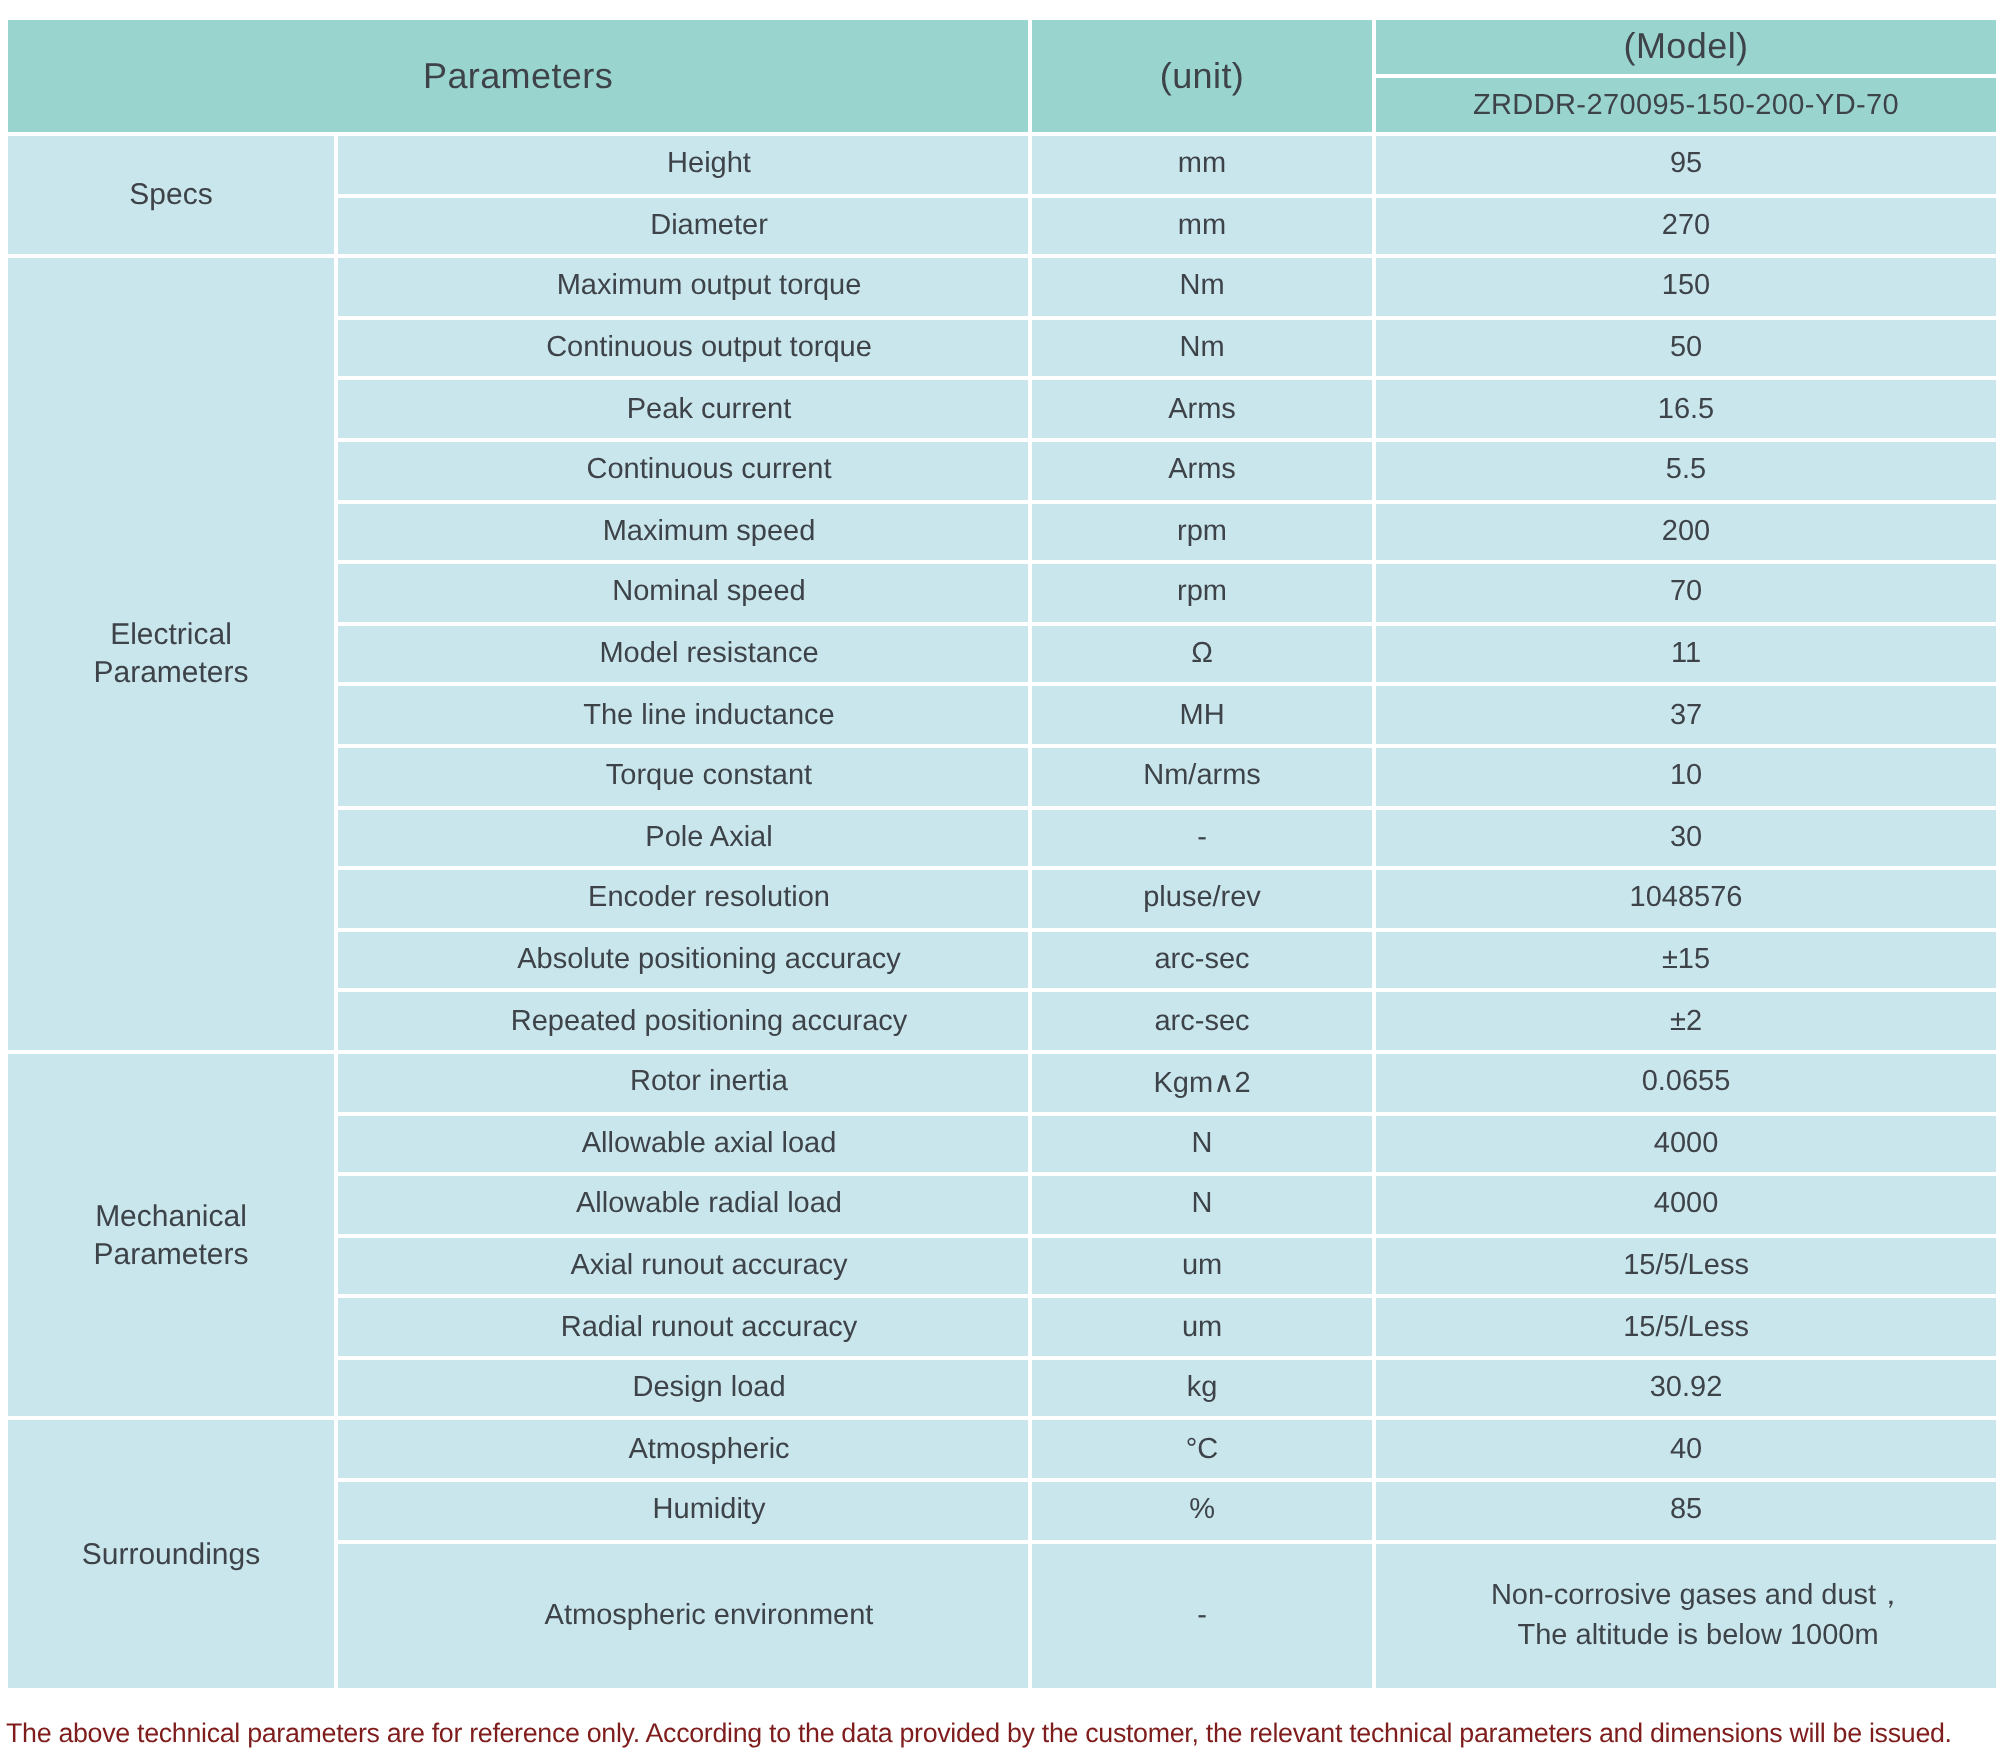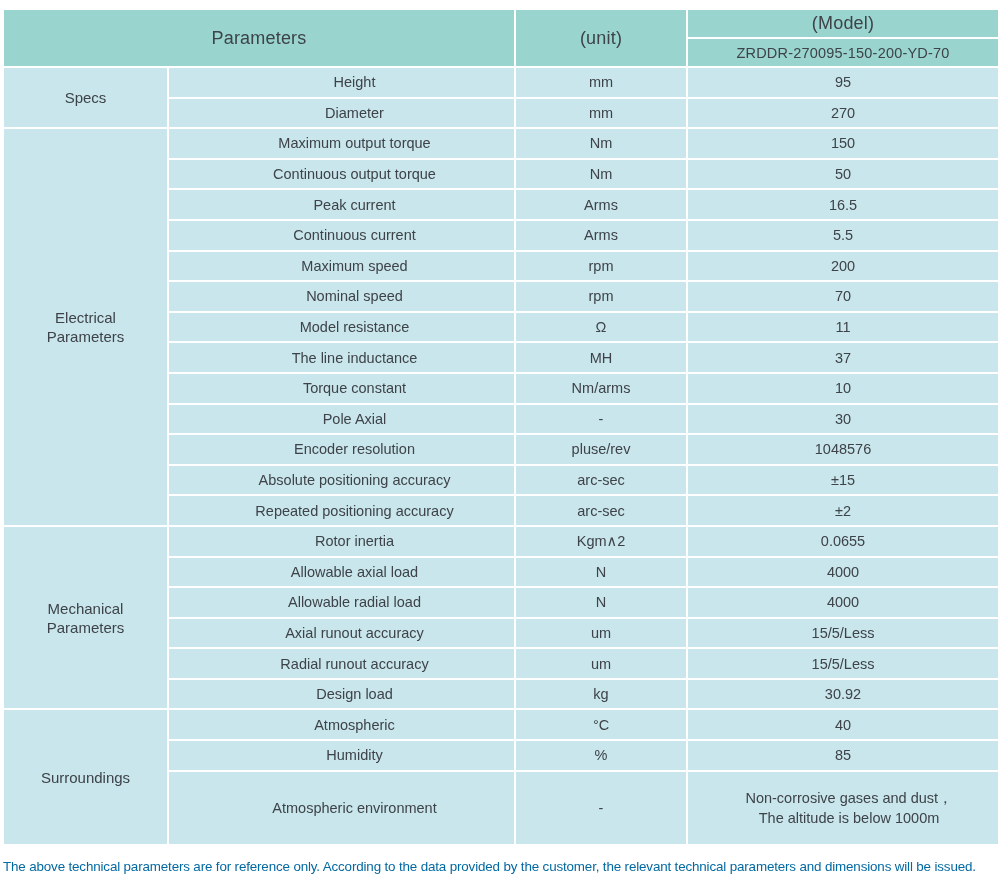--- a/index.html
+++ b/index.html
@@ -59,21 +59,21 @@
     padding-left:26px;
   }
   tbody tr.tall td{height:74px;}
   tbody td.value-cell div{line-height:20px;margin-left:12px;}
   .footer-note{
     margin-top:13px;
     padding-left:1px;
     font-size:13.4px;
     letter-spacing:-0.15px;
     white-space:nowrap;
-    color:#0369a1;
+    color:#7f1d1d;
   }
 </style>
 </head>
 <body>
 
 <div class="page">
   <table class="spec">
     <colgroup>
       <col class="c1">
         <col class="c2">

